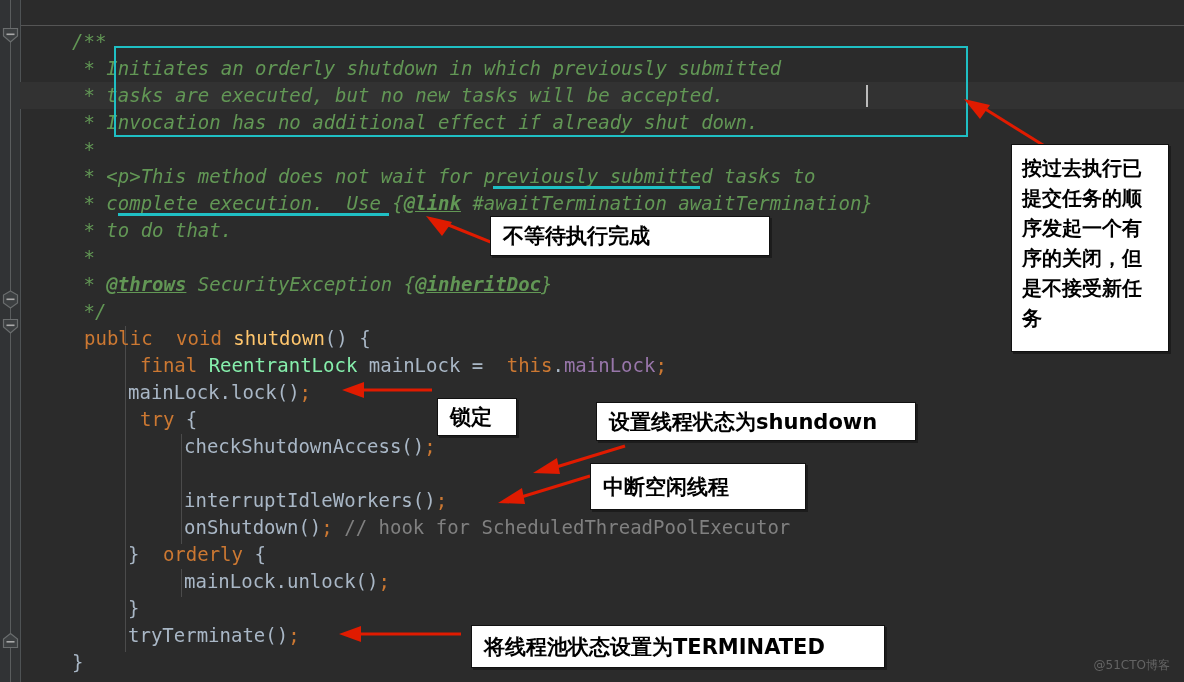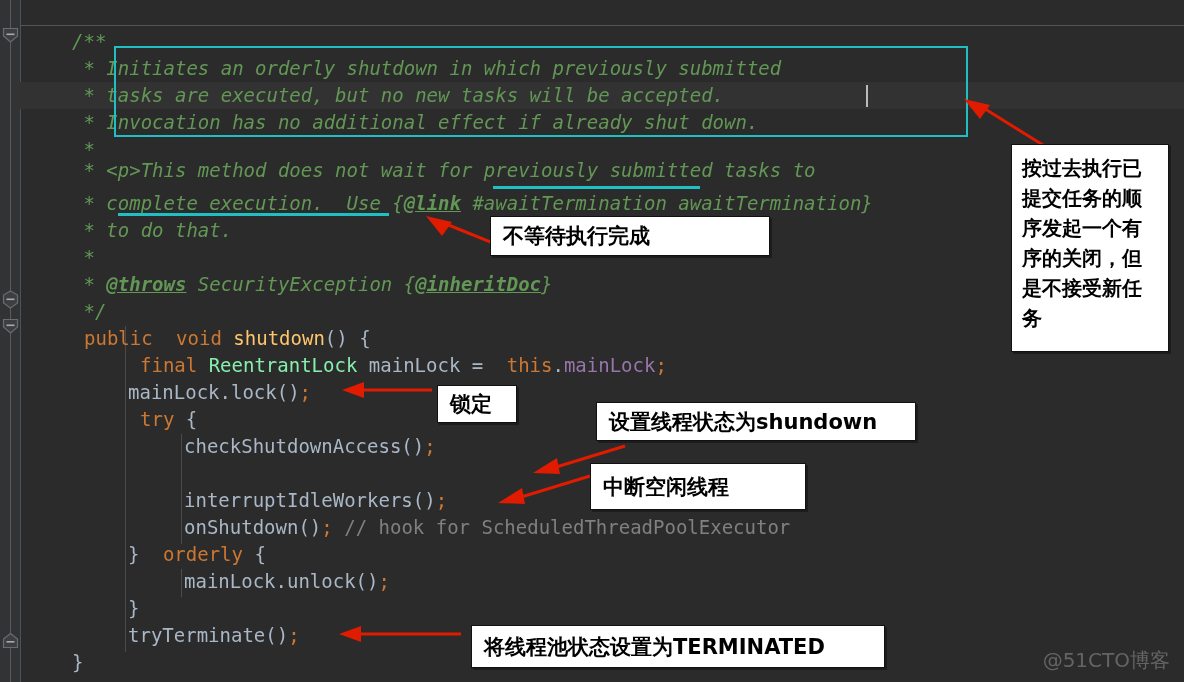--- a/index.html
+++ b/index.html
@@ -126,21 +126,21 @@
   }
 
   .arrow { position: absolute; pointer-events: none; }
 
   
   .watermark {
     position: absolute;
     right: 14px; bottom: 8px;
     color: #6e6e6e;
     font-family: "DejaVu Sans", "Liberation Sans", sans-serif;
-    font-size: 20px;
+    font-size: 12px;
     opacity: 0.85;
   }
 </style>
 </head>
 <body>
 
 <div id="root">
 
   <div class="top-sep"></div>
 
@@ -184,21 +184,21 @@
     <div class="ln" style="top:28px;"><span class="c-doc">/**</span></div>
 
     <div class="ln" style="top:55px;"><span class="c-doc"> * </span><span class="c-doc">Initiates an orderly shutdown in which previously submitted</span></div>
 
     <div class="ln" style="top:82px;"><span class="c-doc"> * </span><span class="c-doc">tasks are executed, but no new tasks will be accepted.</span></div>
 
     <div class="ln" style="top:109px;"><span class="c-doc"> * </span><span class="c-doc">Invocation has no additional effect if already shut down.</span></div>
 
     <div class="ln" style="top:136px;"><span class="c-doc"> *</span></div>
 
-    <div class="ln" style="top:157px;"><span class="c-doc"> * </span><span class="c-doc-html">&lt;p&gt;</span><span class="c-doc">This method does not wait for previously submitted tasks to</span></div>
+    <div class="ln" style="top:163px;"><span class="c-doc"> * </span><span class="c-doc-html">&lt;p&gt;</span><span class="c-doc">This method does not wait for previously submitted tasks to</span></div>
 
     <div class="ln" style="top:190px;"><span class="c-doc"> * </span><span class="c-doc">complete execution.  Use {</span><span class="c-doc-tag">@link</span><span class="c-doc"> #awaitTermination awaitTermination}</span></div>
 
     <div class="ln" style="top:217px;"><span class="c-doc"> * </span><span class="c-doc">to do that.</span></div>
 
     <div class="ln" style="top:244px;"><span class="c-doc"> *</span></div>
 
     <div class="ln" style="top:271px;"><span class="c-doc"> * </span><span class="c-doc-tag">@throws</span><span class="c-doc"> SecurityException {</span><span class="c-doc-tag">@inheritDoc</span><span class="c-doc">}</span></div>
 
     <div class="ln" style="top:298px;"><span class="c-doc"> */</span></div>
@@ -272,21 +272,21 @@
     <div>序发起一个有</div>
     <div>序的关闭，但</div>
     <div>是不接受新任</div>
     <div>务</div>
   </div>
 
   <div class="callout callout-inline" style="left:490px; top:216px; width:280px; height:40px;">
     <span>不等待执行完成</span>
   </div>
 
-  <div class="callout callout-inline" style="left:437px; top:385px; width:80px; height:38px;">
+  <div class="callout callout-inline" style="left:437px; top:398px; width:80px; height:38px;">
     <span>锁定</span>
   </div>
 
   <div class="callout callout-inline" style="left:596px; top:402px; width:320px; height:39px;">
     <span>设置线程状态为shundown</span>
   </div>
 
   <div class="callout callout-inline" style="left:590px; top:463px; width:216px; height:47px;">
     <span>中断空闲线程</span>
   </div>

